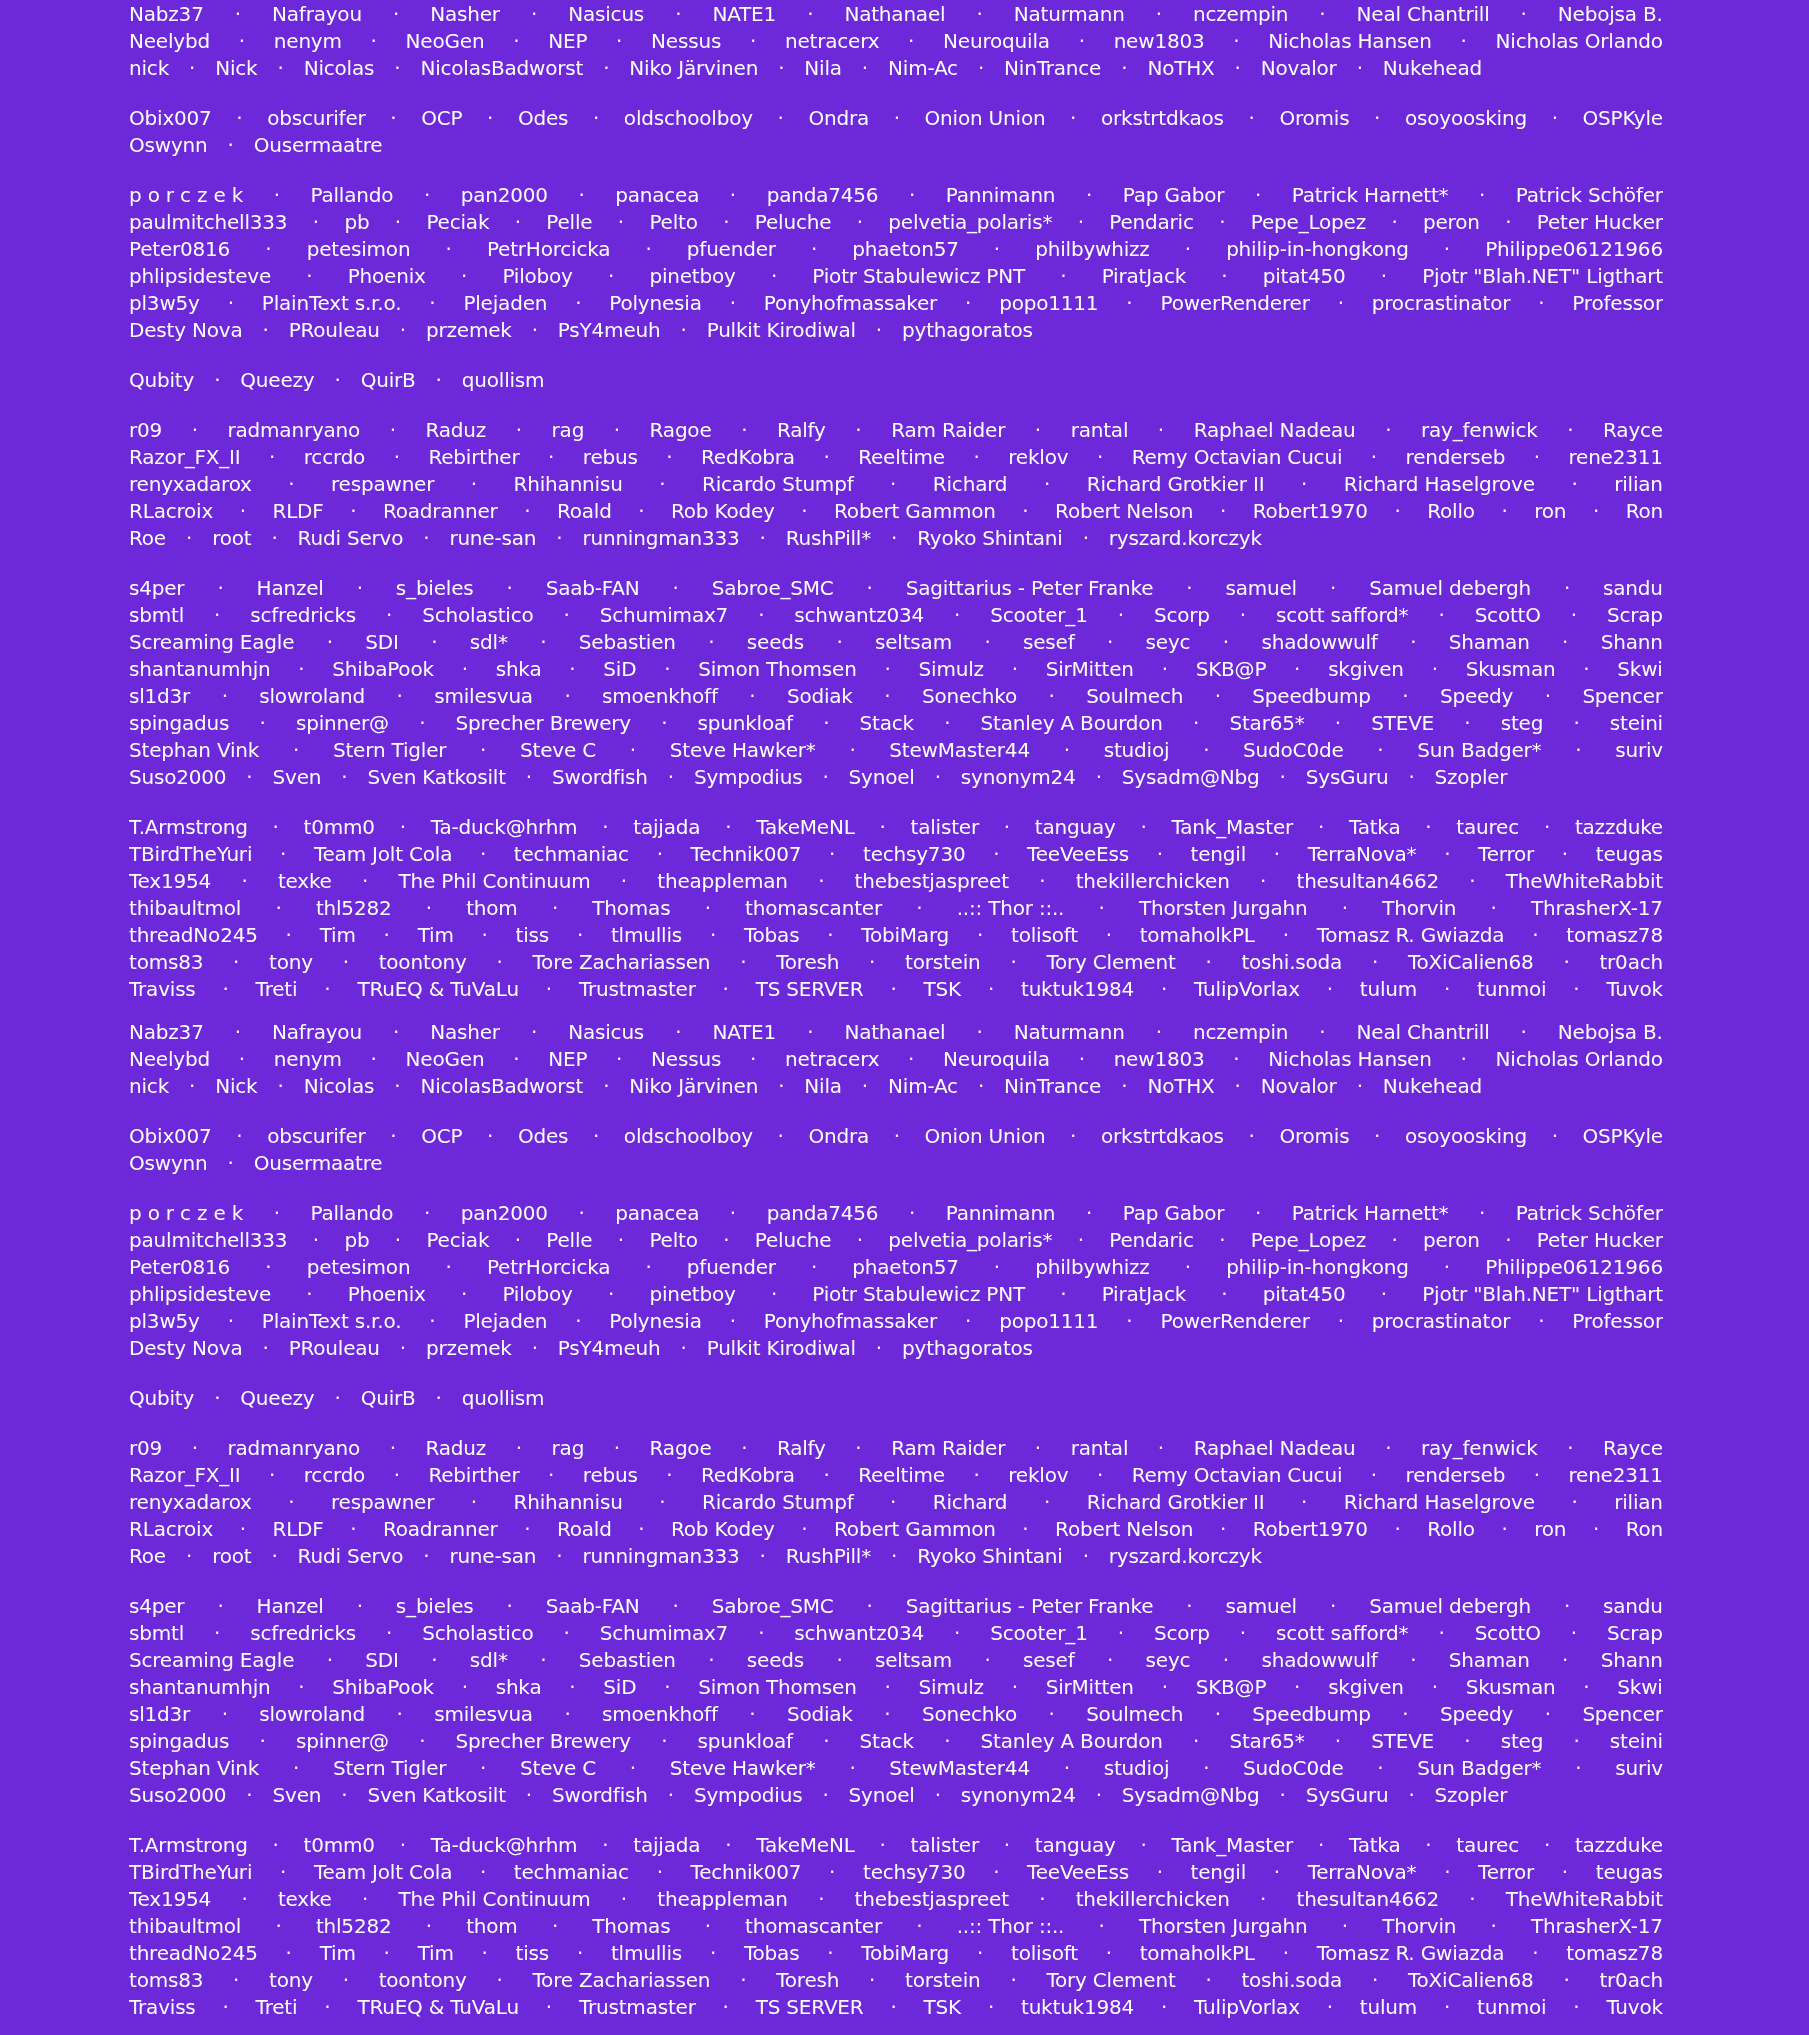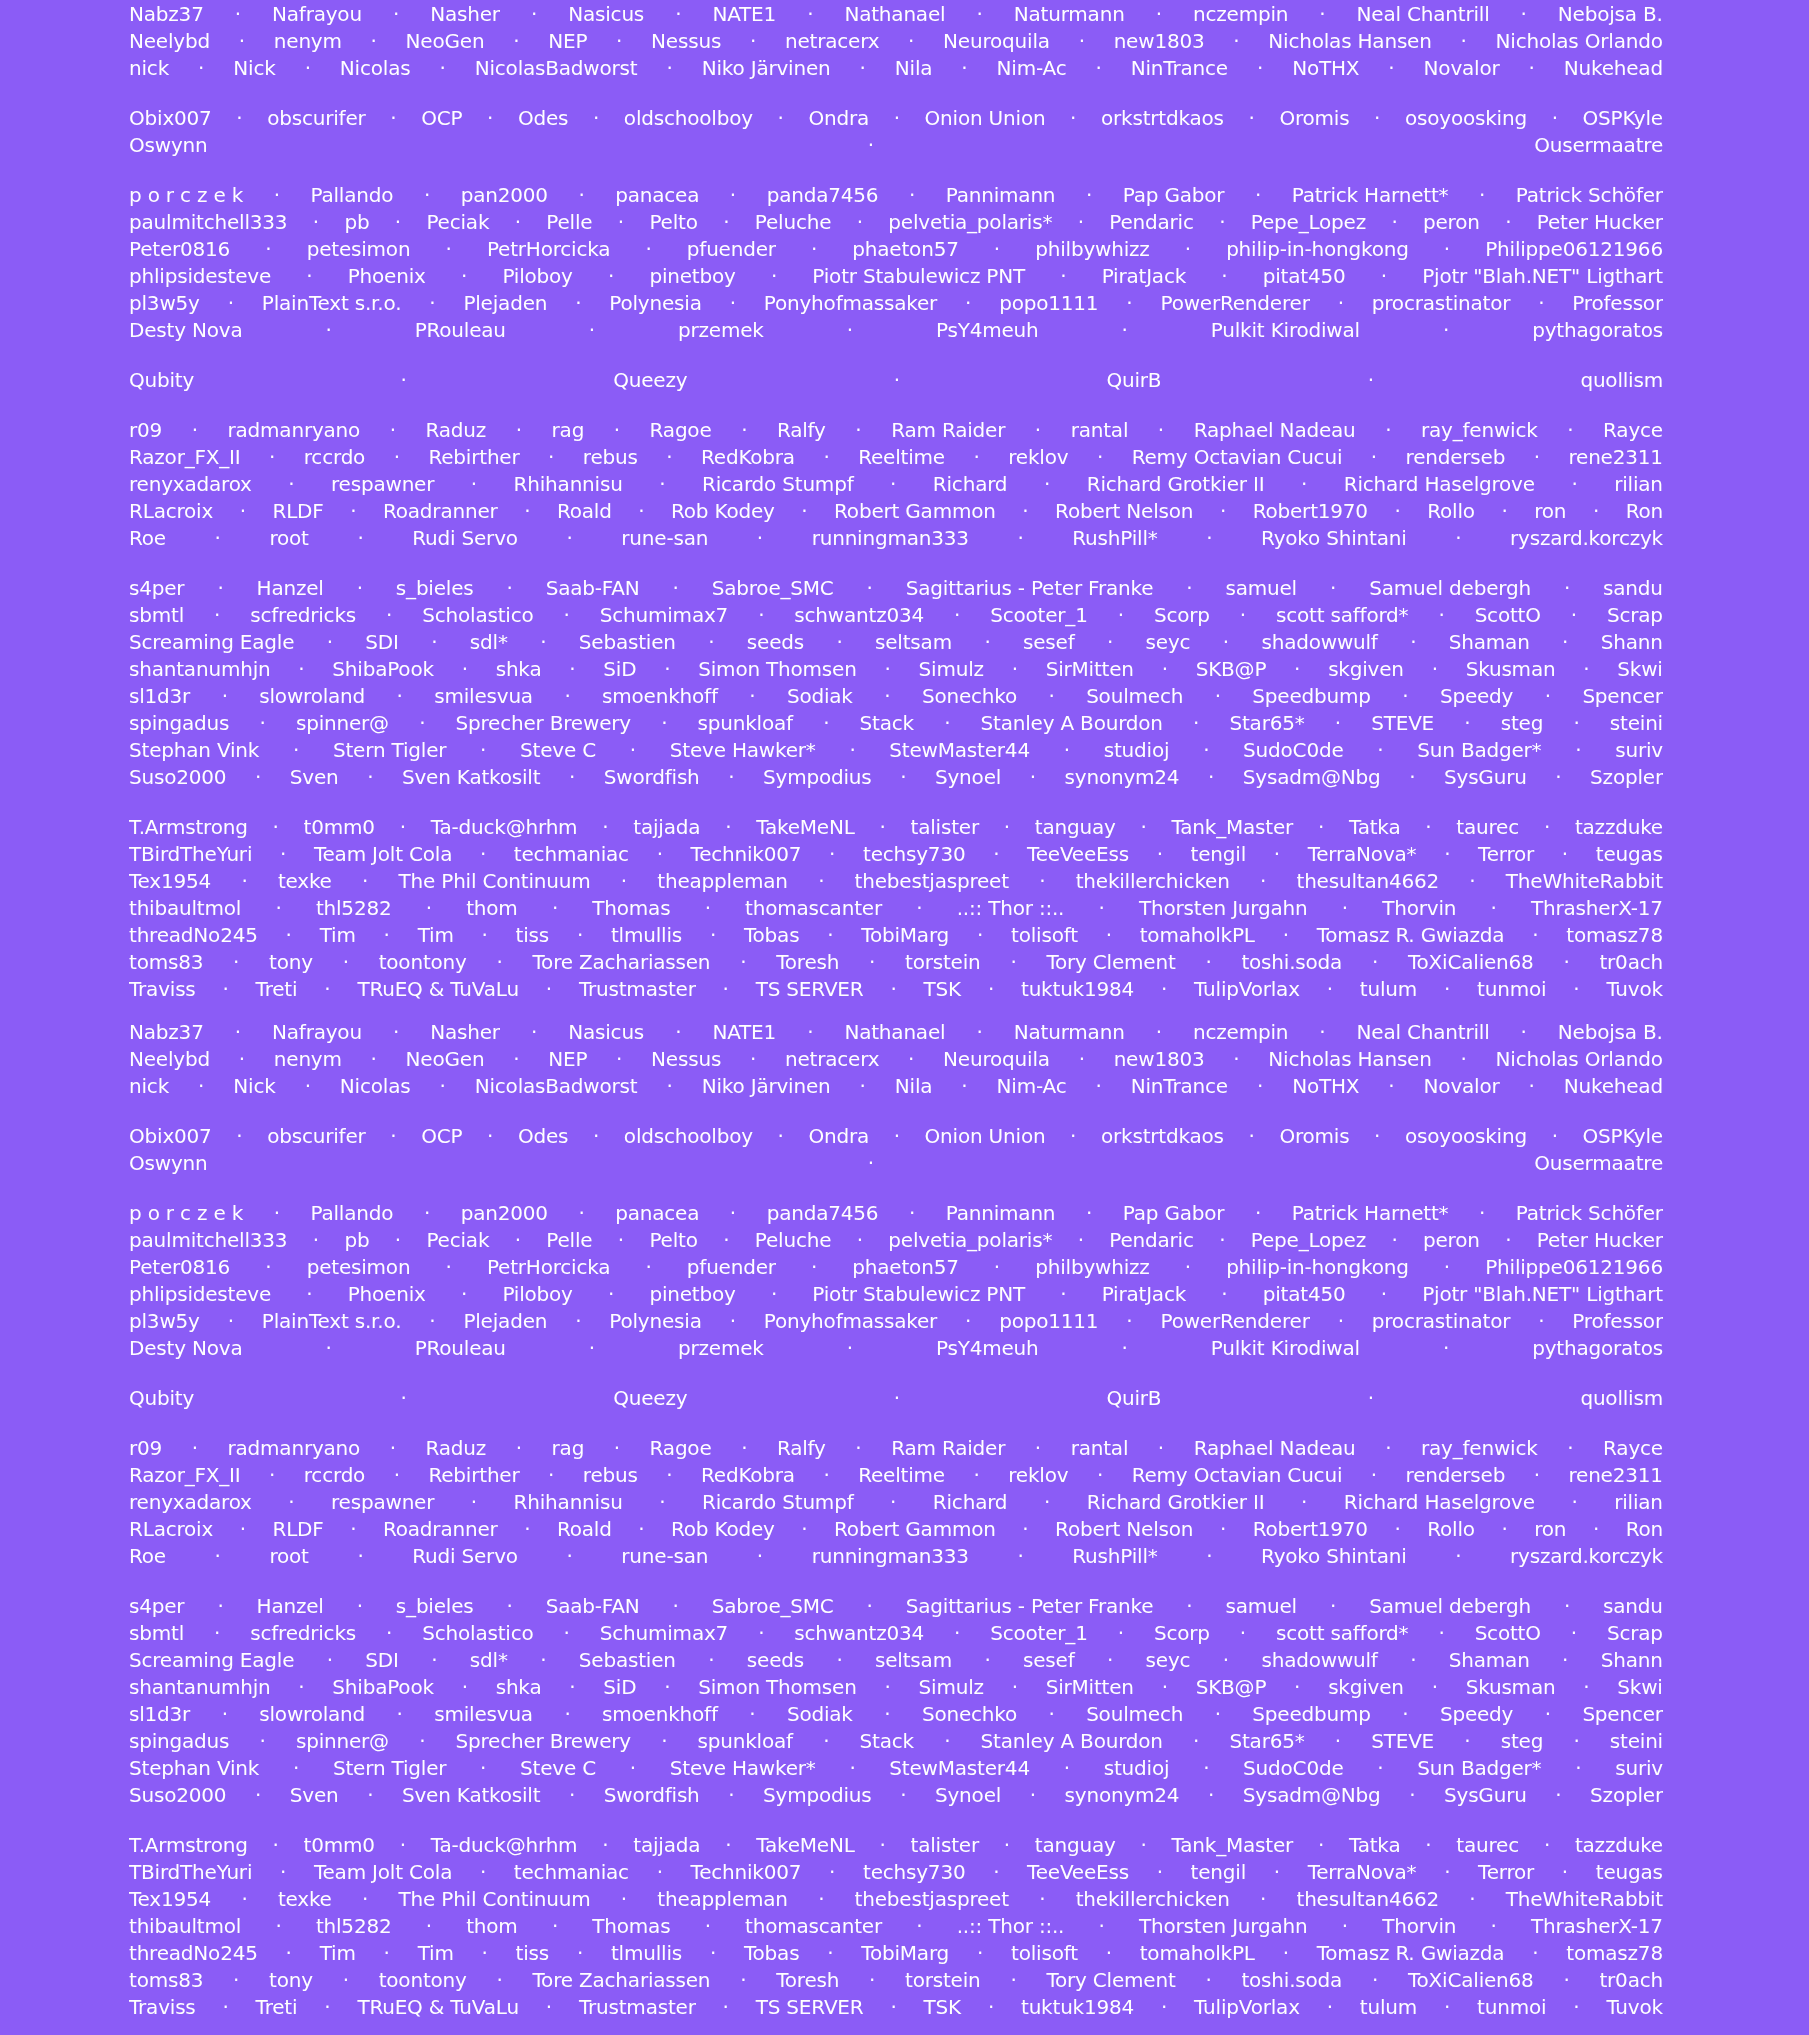--- a/index.html
+++ b/index.html
@@ -9,21 +9,21 @@
   body {
     width: 1809px;
     height: 2035px;
     background: #000000;
     overflow: hidden;
     font-family: "DejaVu Sans", "Liberation Sans", sans-serif;
   }
   .credits-screen {
     width: 1809px;
     height: 2035px;
-    background: #8b5cf6;
+    background: #6d28d9;
   }
   .credits-copy {
     box-sizing: border-box;
     height: 1018px;
     padding: 1.4px 146px 0 129px;
     overflow: hidden;
   }
   .credits-group { margin: 0; }
   .credits-group + .credits-group { margin-top: 23px; }
   .credits-line {
@@ -31,21 +31,21 @@
     align-items: baseline;
     height: 27px;
     line-height: 27px;
     font-size: 20px;
     letter-spacing: -0.2px;
     color: #ffffff;
     white-space: nowrap;
     overflow: hidden;
   }
   .credits-line.fill { justify-content: space-between; }
-  .credits-line.last { justify-content: space-between; column-gap: 8.1px; gap: 20px; }
+  .credits-line.last { justify-content: flex-start; column-gap: 8.1px; gap: 20px; }
   .credit-name { white-space: pre; }
   .separator-dot { white-space: pre; }
 </style>
 </head>
 <body>
 
 <main class="credits-screen">
     <section class="credits-copy">
       <div class="credits-group">
         <div class="credits-line fill">

